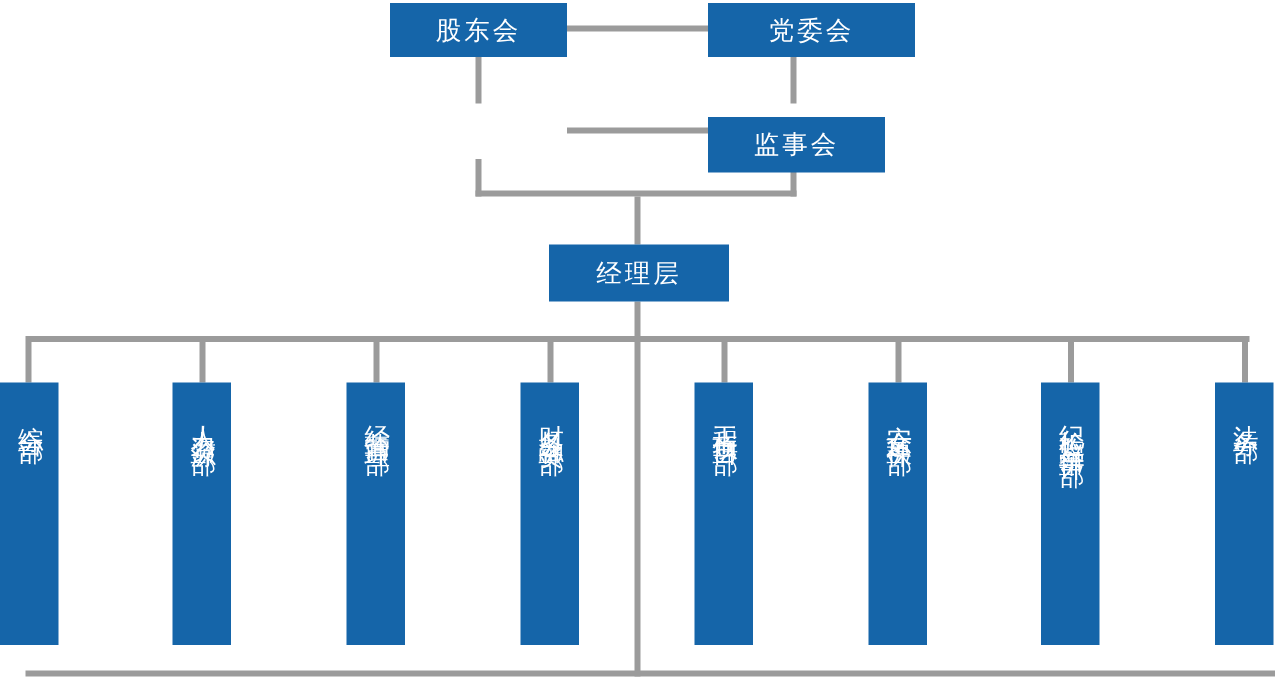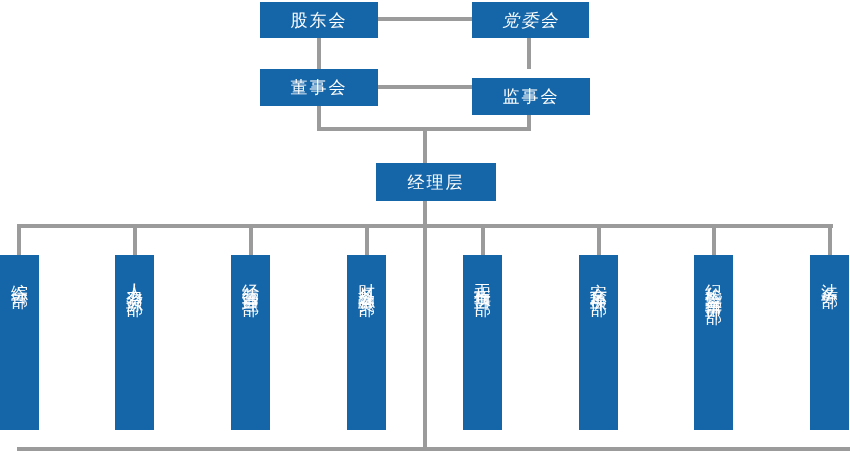--- a/index.html
+++ b/index.html
@@ -41,24 +41,24 @@
     font-size: 17px;
     letter-spacing: 4px;
     line-height: 1;
   }
   .conn {
     position: absolute;
     background: #9B9B9B;
   }
   
   #node-shareholders { left: 260px; top: 2px;  width: 118px; height: 36px; }
-  #node-party        { left: 472px; top: 2px;  width: 117px; height: 36px; font-style: italic; }
+  #node-party        { left: 472px; top: 2px;  width: 138px; height: 36px; }
   #node-board        { left: 260px; top: 69px; width: 118px; height: 37px; }
   #node-supervisory  { left: 472px; top: 78px; width: 118px; height: 37px; }
-  #node-management   { left: 376px; top: 163px; width: 120px; height: 38px; }
+  #node-management   { left: 366px; top: 163px; width: 120px; height: 38px; }
   #dept-0 { left: 0px;   }
   #dept-1 { left: 115px; }
   #dept-2 { left: 231px; }
   #dept-3 { left: 347px; }
   #dept-4 { left: 463px; }
   #dept-5 { left: 579px; }
   #dept-6 { left: 694px; }
   #dept-7 { left: 810px; }
 </style>
 </head>
@@ -85,23 +85,20 @@
   <div class="conn" style="left:712px; top:228px; width:4px; height:27px;"></div>
   <div class="conn" style="left:828px; top:228px; width:4px; height:27px;"></div>
   <div class="conn" style="left:17px; top:447px; width:833px; height:4px;"></div>
 
   <div class="node" id="node-shareholders">
     <span>股东会</span>
   </div>
   <div class="node" id="node-party">
     <span>党委会</span>
   </div>
-  <div class="node" id="node-board">
-    <span>董事会</span>
-  </div>
   <div class="node" id="node-supervisory">
     <span>监事会</span>
   </div>
   <div class="node" id="node-management">
     <span>经理层</span>
   </div>
 
   <div class="dept" id="dept-0">
     <span class="vtext">综合部</span>
   </div>

